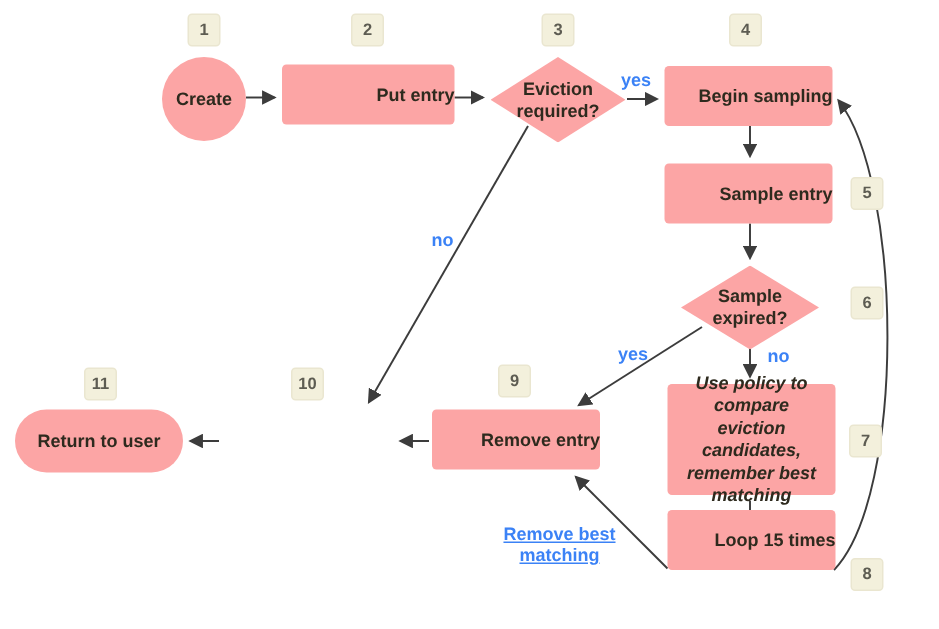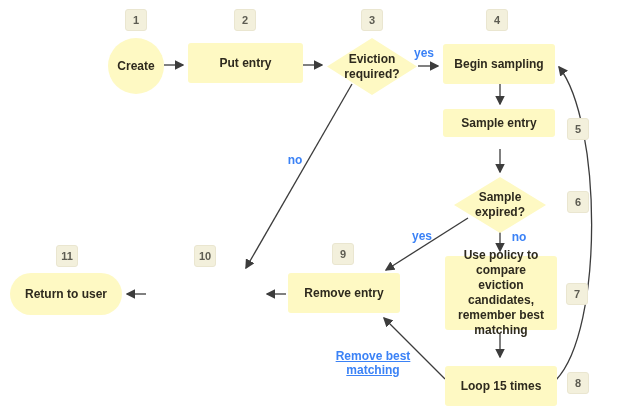--- a/index.html
+++ b/index.html
@@ -3,24 +3,24 @@
 <meta charset="utf-8">
 <style>
   html,body{margin:0;padding:0;background:#ffffff;}
   #canvas{
     position:relative;width:626px;height:419px;background:#ffffff;
     font-family:"Liberation Sans","DejaVu Sans",sans-serif;overflow:hidden;
   }
   #edges{position:absolute;left:0;top:0;width:626px;height:419px;}
   .node{
     position:absolute;display:flex;align-items:center;justify-content:center;
-    background:#fef9c3;color:#2e2a1e;font-size:12px;font-weight:700;
+    background:#fca5a5;color:#2e2a1e;font-size:12px;font-weight:700;
     text-align:center;line-height:15px;box-sizing:border-box;
   }
-  .rect{border-radius:3px;}
+  .rect{border-radius:3px;justify-content:flex-end;}
   .circle{border-radius:50%;}
   .pill{border-radius:21px;}
   .diamond{clip-path:polygon(50% 0,100% 50%,50% 100%,0 50%);border-radius:0;}
   .badge{
     position:absolute;width:22px;height:22px;border-radius:3px;
     background:#f3f0dc;border:1px solid #eae6d0;box-sizing:border-box;
     display:flex;align-items:center;justify-content:center;
     font-size:11px;font-weight:700;color:#5d5c52;
   }
   .elabel{
@@ -61,30 +61,30 @@
     </div>
   <div class="node rect" style="left:188px;top:43px;width:115px;height:40px;">
       <span>Put entry</span>
     </div>
   <div class="node diamond" style="left:327px;top:38px;width:90px;height:57px;">
       <span>Eviction required?</span>
     </div>
   <div class="node rect" style="left:443px;top:44px;width:112px;height:40px;">
       <span>Begin sampling</span>
     </div>
-  <div class="node rect" style="left:443px;top:109px;width:112px;height:28px;">
+  <div class="node rect" style="left:443px;top:109px;width:112px;height:40px;">
       <span>Sample entry</span>
     </div>
   <div class="node diamond" style="left:454px;top:177px;width:92px;height:56px;">
       <span>Sample expired?</span>
     </div>
-  <div class="node rect" style="left:445px;top:256px;width:112px;height:74px;padding:2px 12px;">
+  <div class="node rect" style="left:445px;top:256px;width:112px;height:74px;padding:2px 12px;font-style:italic;">
       <span>Use policy to compare eviction candidates, remember best matching</span>
     </div>
-  <div class="node rect" style="left:445px;top:366px;width:112px;height:40px;">
+  <div class="node rect" style="left:445px;top:340px;width:112px;height:40px;">
       <span>Loop 15 times</span>
     </div>
   <div class="node rect" style="left:288px;top:273px;width:112px;height:40px;">
       <span>Remove entry</span>
     </div>
   <div class="node pill" style="left:10px;top:273px;width:112px;height:42px;">
       <span>Return to user</span>
     </div>
 
   <div class="badge" style="left:125px;top:9px;">1</div>

